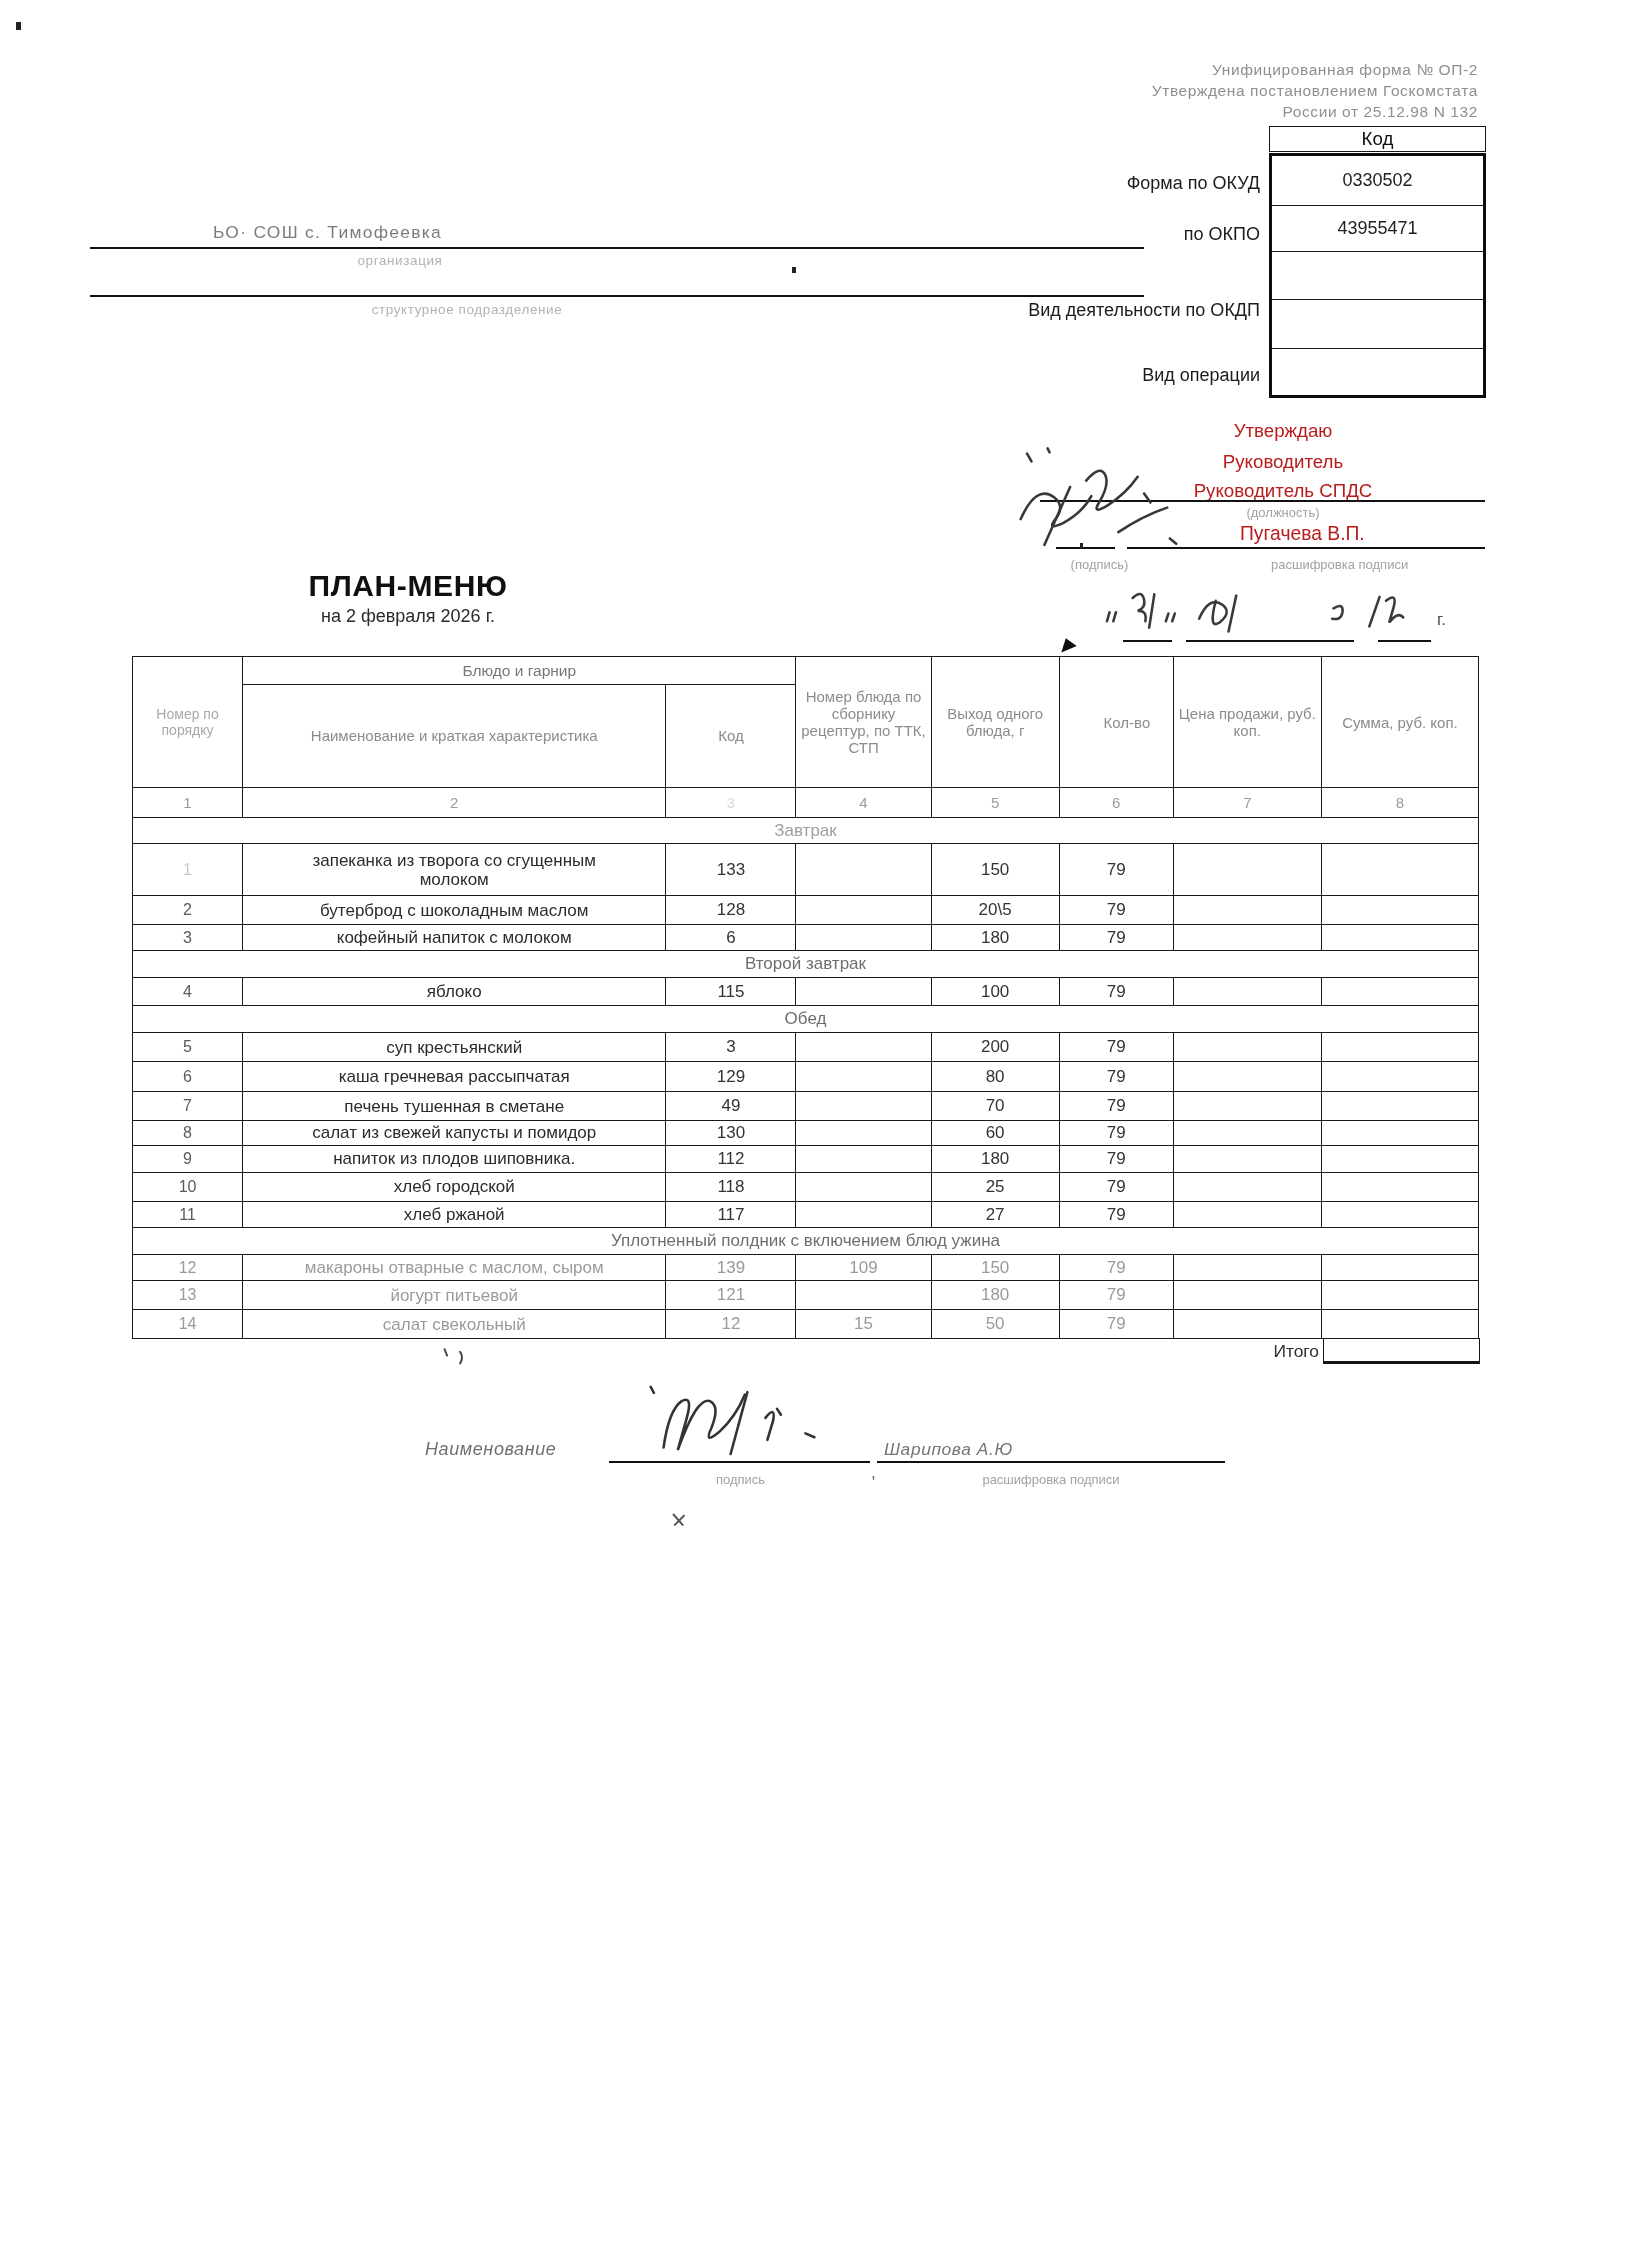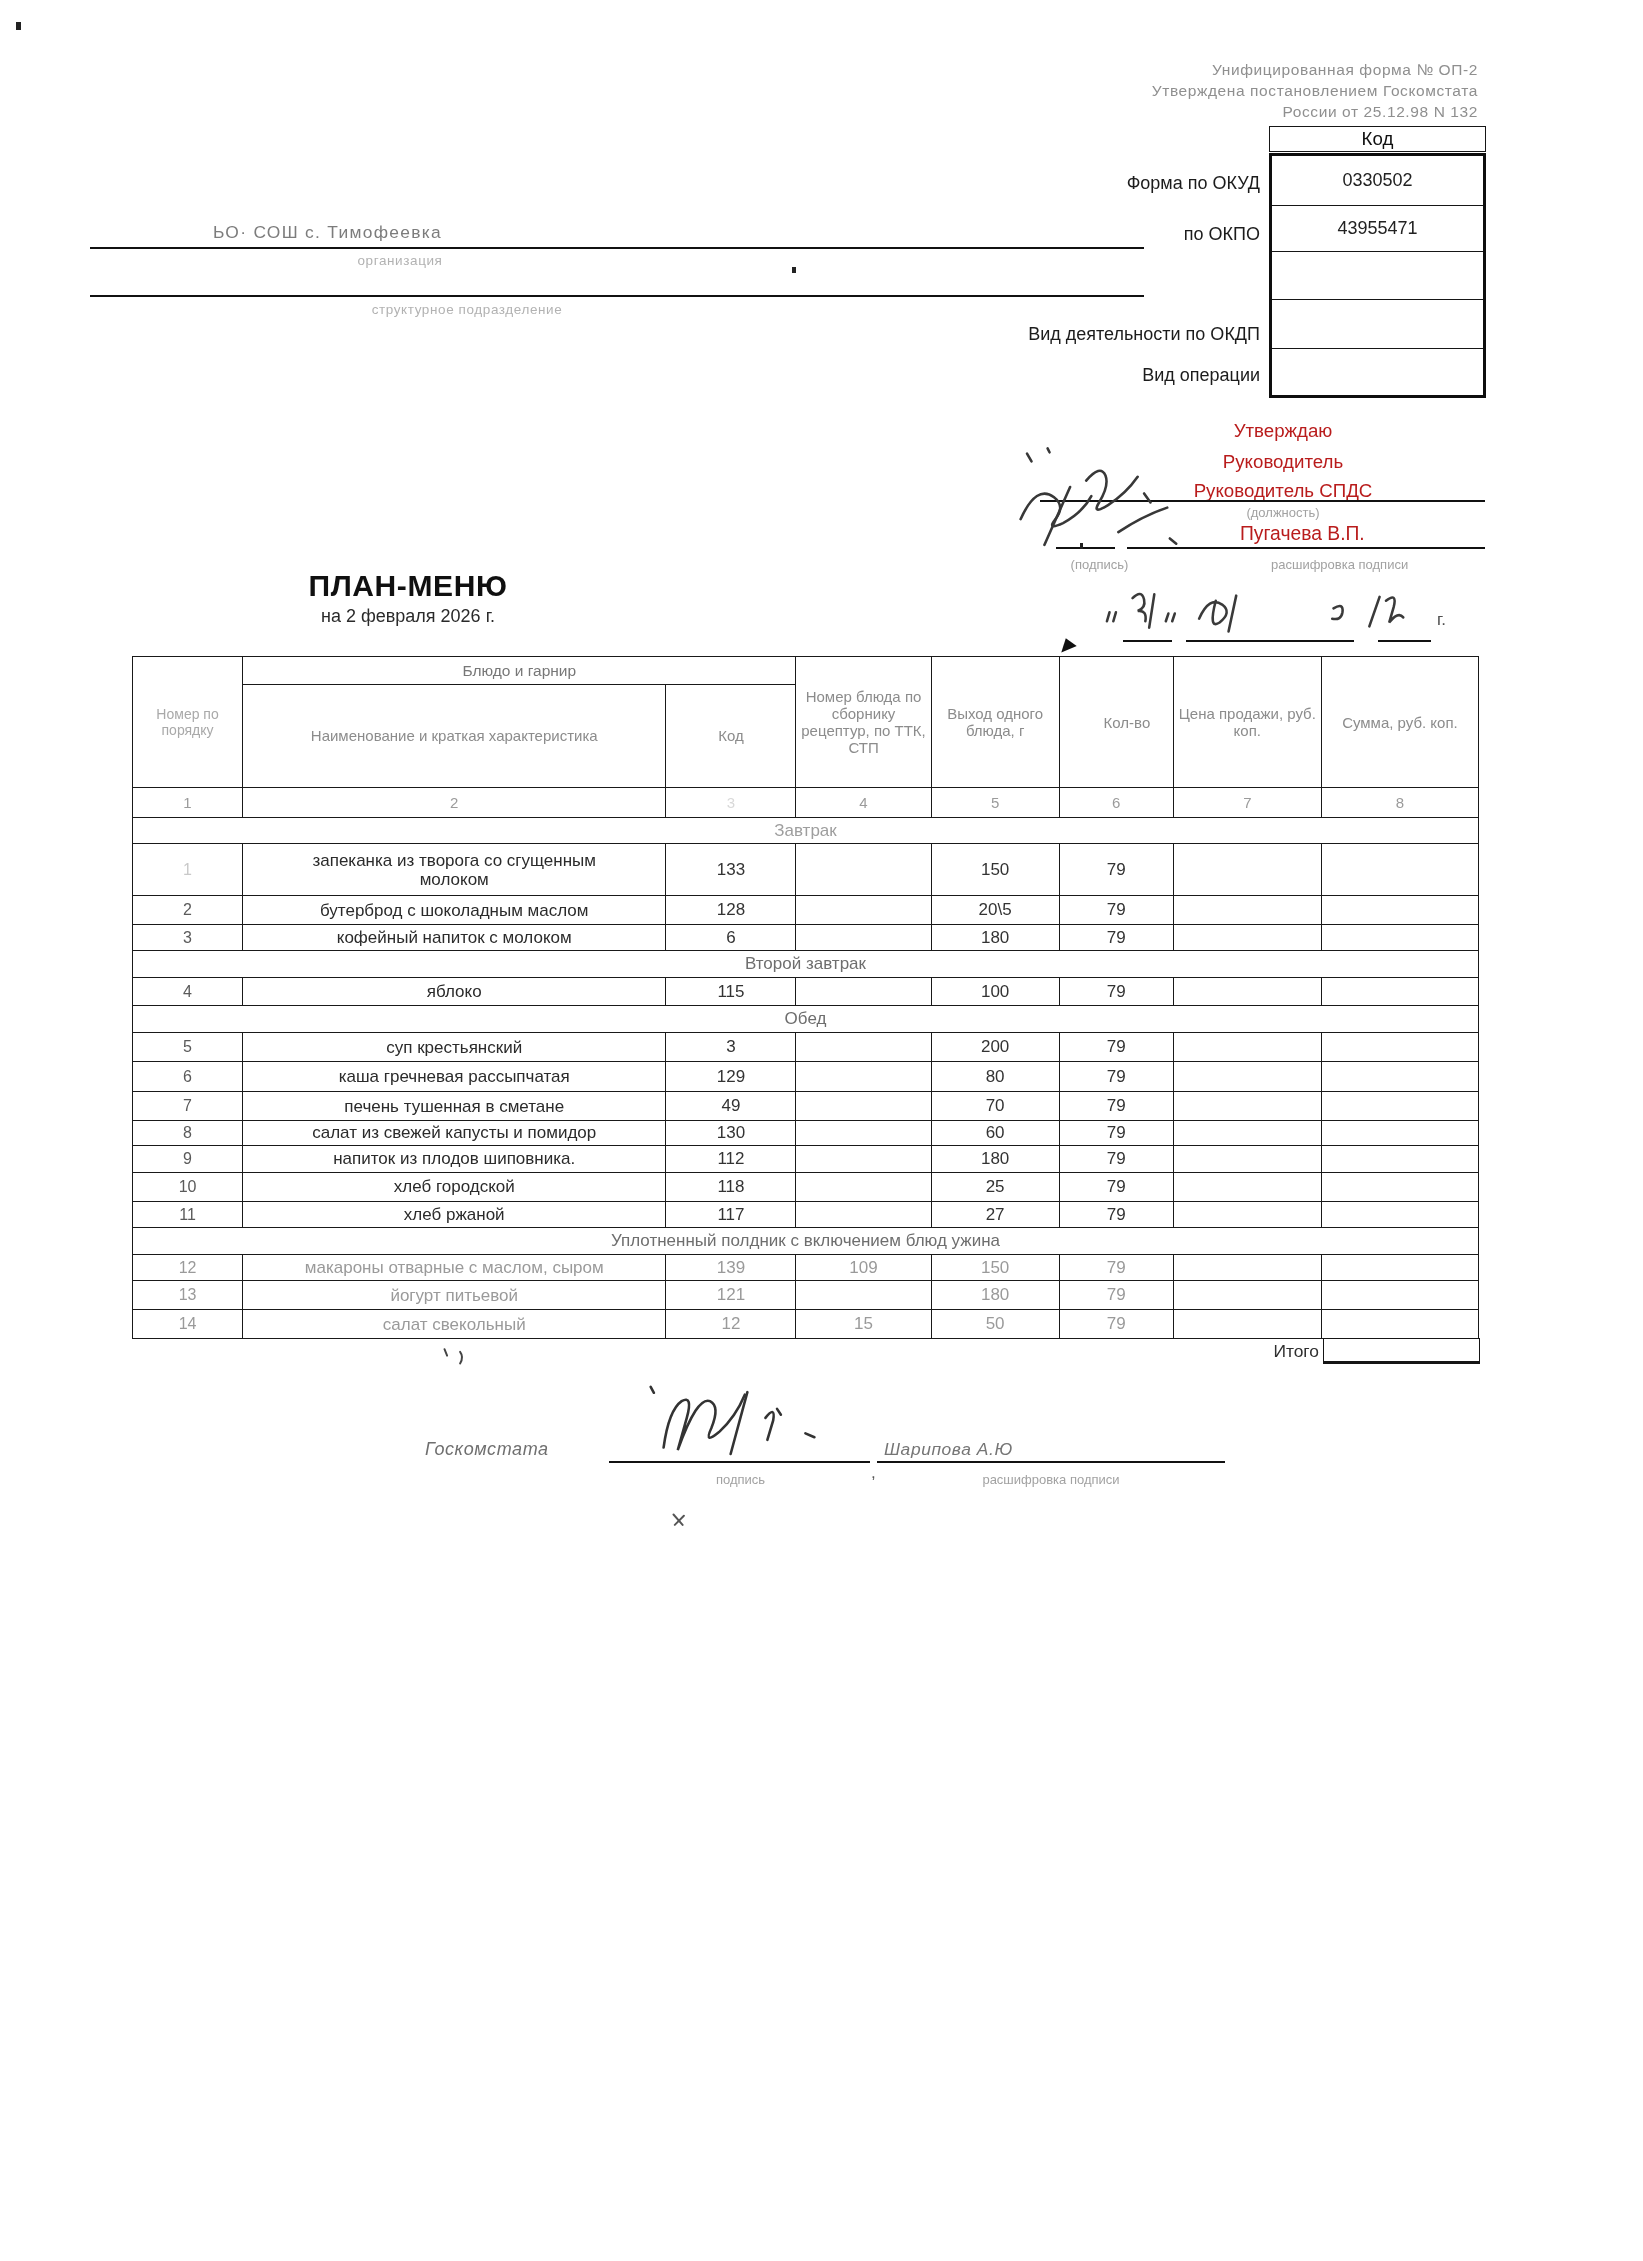--- a/index.html
+++ b/index.html
@@ -97,21 +97,21 @@
   <div class="abs code-box">
     <div class="code-row" style="height:50px;">0330502</div>
     <div class="code-row" style="height:46px;">43955471</div>
     <div class="code-row" style="height:48px;"></div>
     <div class="code-row" style="height:49px;"></div>
     <div class="code-row" style="height:43px;"></div>
   </div>
 
   <div class="abs fld-label rt" style="right:384px;top:173px;">Форма по ОКУД</div>
   <div class="abs fld-label rt" style="right:384px;top:224px;">по ОКПО</div>
-  <div class="abs fld-label rt" style="right:384px;top:324px;">Вид деятельности по ОКДП</div>
+  <div class="abs fld-label rt" style="right:384px;top:300px;">Вид деятельности по ОКДП</div>
   <div class="abs fld-label rt" style="right:384px;top:365px;">Вид операции</div>
 
   <div class="abs orgname" style="left:213px;top:222px;">ЬО· СОШ с. Тимофеевка</div>
   <div class="abs rule" style="left:90px;top:247px;width:1054px;"></div>
   <div class="abs tinylabel ctr" style="left:271px;top:253px;width:258px;">организация</div>
   <div class="speck" style="left:792px;top:267px;width:3.9px;height:5.8px;"></div>
   <div class="abs rule" style="left:90px;top:295px;width:1054px;"></div>
   <div class="abs tinylabel ctr" style="left:322px;top:302px;width:290px;">структурное подразделение</div>
 
   <div class="abs appr ctr" style="left:1122px;top:420px;width:322px;">Утверждаю</div>
@@ -359,21 +359,21 @@
             <td class="c-price"></td>
             <td class="c-sum"></td>
           </tr>
         </tbody>
     </table>
   </div>
 
   <div class="abs itogo-label rt" style="left:1191px;top:1341px;width:128px;">Итого</div>
   <div class="abs itogo-box" style="left:1323px;top:1338px;width:157px;height:26px;"></div>
 
-  <div class="abs calc-label" style="left:425px;top:1439px;">Госкомстата</div>
+  <div class="abs calc-label" style="left:425px;top:1439px;">Наименование</div>
 
   <svg class="abs" style="left:612px;top:1370px;" width="303" height="110" viewBox="0 0 470 170">
     <g fill="none" stroke="#333" stroke-width="4" stroke-linecap="round">
       <path d="M80,120 q8,-58 28,-72 q18,-10 8,26 l-14,50 q30,-84 50,-76 q16,8 2,42 q-12,26 12,6 q26,-24 40,-58"></path>
       <path d="M210,34 l-26,96"></path>
       <path d="M238,74 q16,-20 12,4 l-9,30"></path>
       <path d="M256,60 l6,9"></path>
       <path d="M300,98 l14,6"></path>
       <path d="M60,26 l5,9"></path>
     </g>

